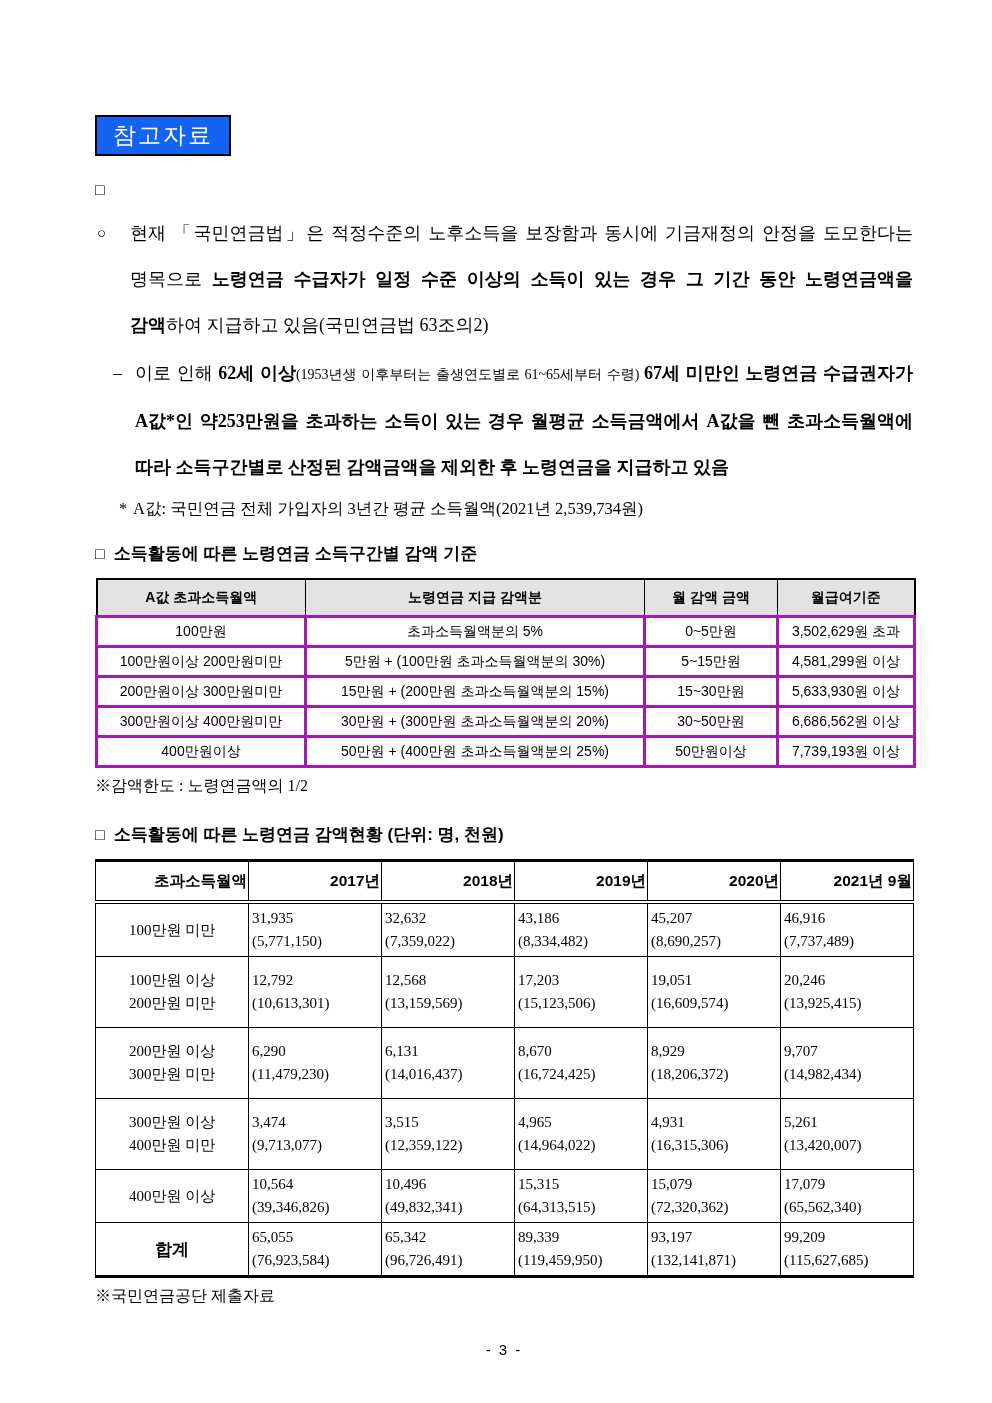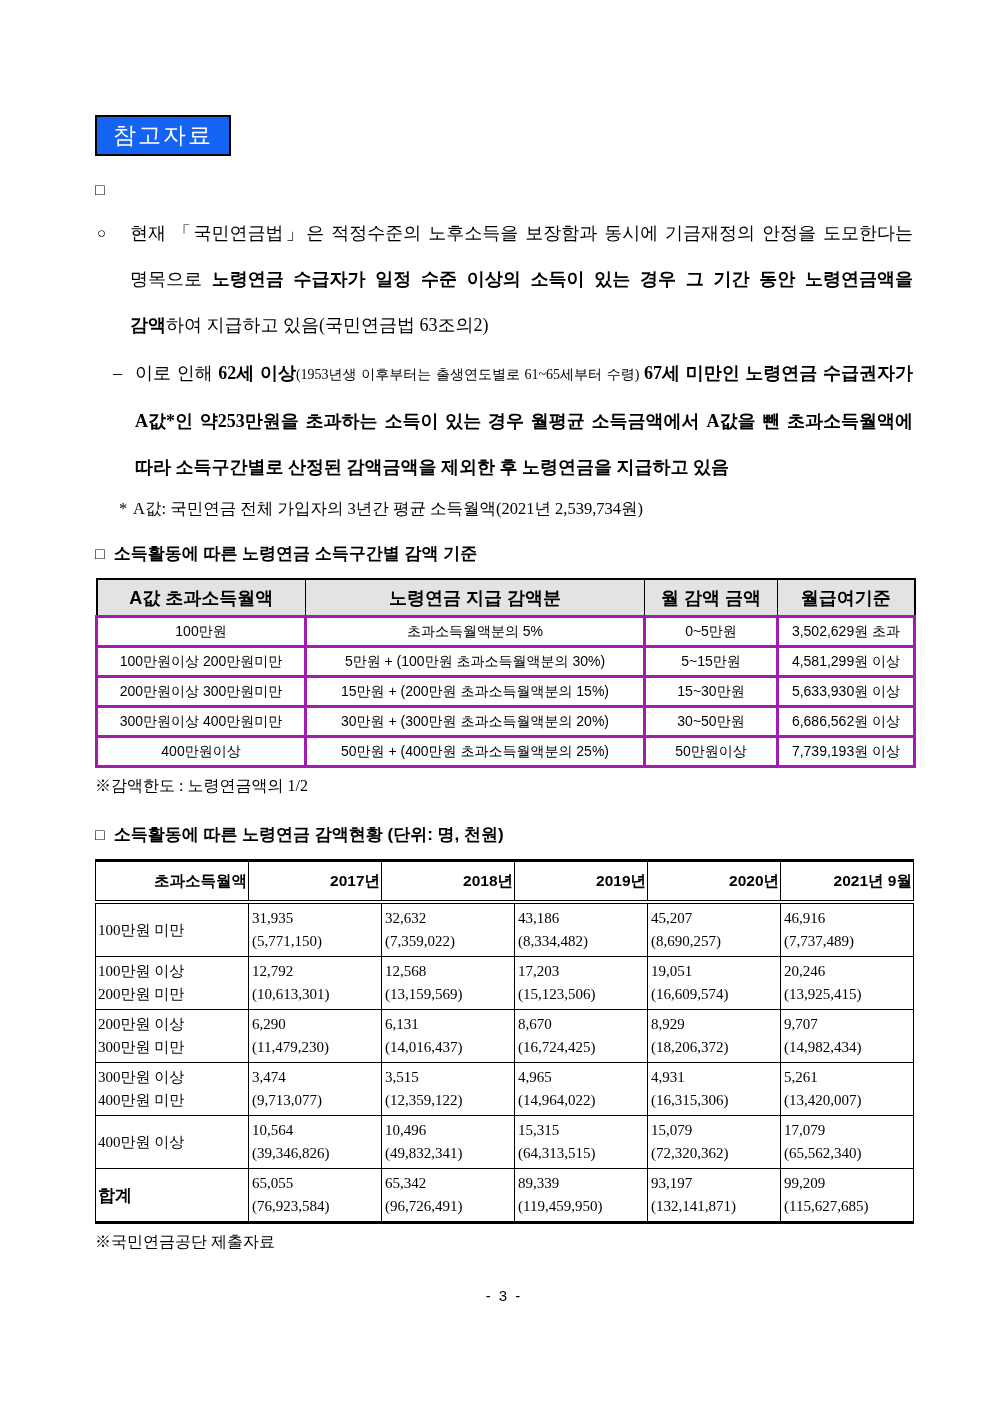--- a/index.html
+++ b/index.html
@@ -41,41 +41,41 @@
     word-break:keep-all;margin-top:2px;
   }
   .fnote .mk{position:absolute;left:24px;}
   .b{font-weight:bold;}
   .sm{font-size:14px;}
   
   table{border-collapse:collapse;table-layout:fixed;width:818px;}
   .t1{border:2px solid #000;font-family:"Liberation Sans","DejaVu Sans",sans-serif;font-size:14px;}
   .t1 th{
     border:1px solid #000;background:#e3e3e3;font-weight:bold;
-    height:33px;text-align:center;font-size:18px;
+    height:33px;text-align:center;font-size:14px;
   }
   .t1 td{border:3px solid #a21caf;height:27px;text-align:center;padding:0 4px;}
   
   .note{font-size:16px;line-height:26px;margin-top:5px;word-break:keep-all;}
   
   .t2{
     border-top:3px solid #000;border-bottom:3px solid #000;
     border-left:1px solid #000;border-right:1px solid #000;
     font-size:15px;
   }
   .t2 th{
     border:1px solid #000;border-top:none;border-bottom:4px double #000;
     font-weight:bold;height:36px;text-align:right;font-size:15.5px;
     font-family:"Liberation Sans","DejaVu Sans",sans-serif;
   }
   .t2 td{
     border:1px solid #000;padding:3px 9px 3px 3px;
     white-space:pre-line;line-height:23px;vertical-align:middle;
   }
-  .t2 td.lbl{text-align:left;padding:3px 2px;}
+  .t2 td.lbl{text-align:center;padding:12px 2px;}
   .t2 td.num{text-align:left;}
   .t2 tr.total td.lbl{
     font-weight:bold;font-size:17px;
     font-family:"Liberation Sans","DejaVu Sans",sans-serif;
   }
   
   .pageno{
     text-align:center;font-size:15px;margin-top:32px;letter-spacing:2px;
     font-family:"Liberation Sans","DejaVu Sans",sans-serif;
   }

